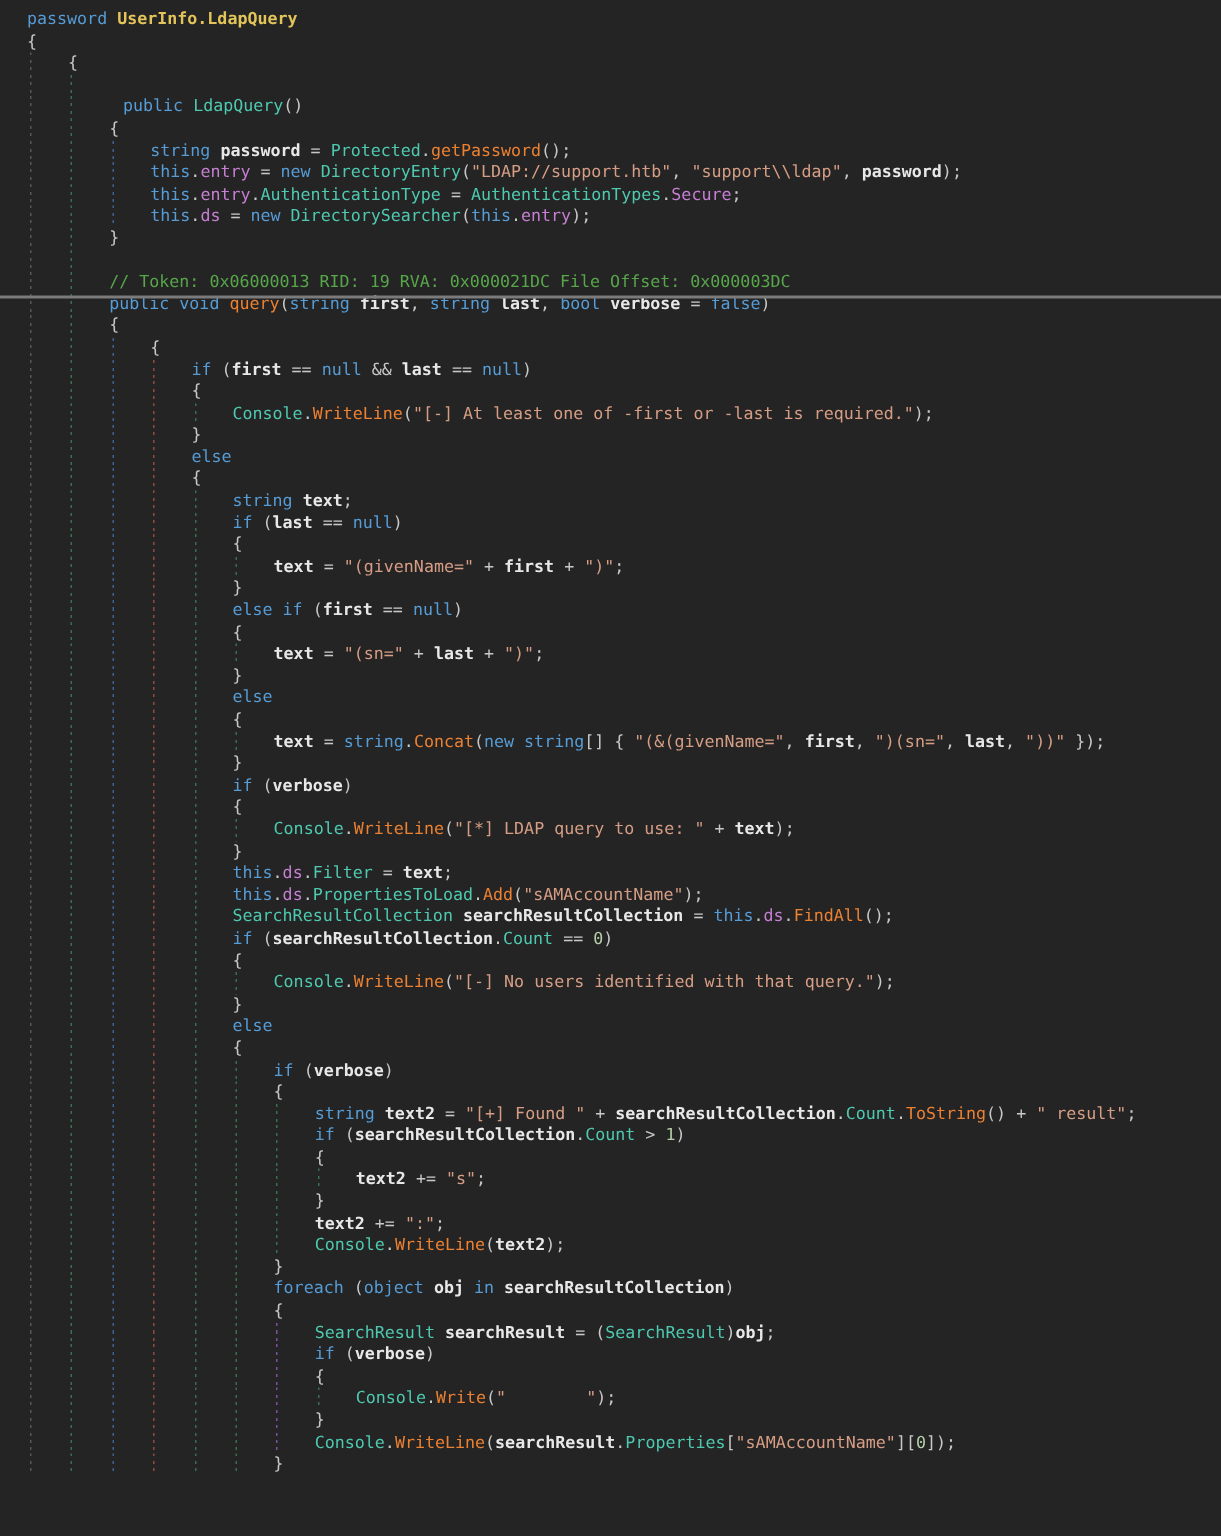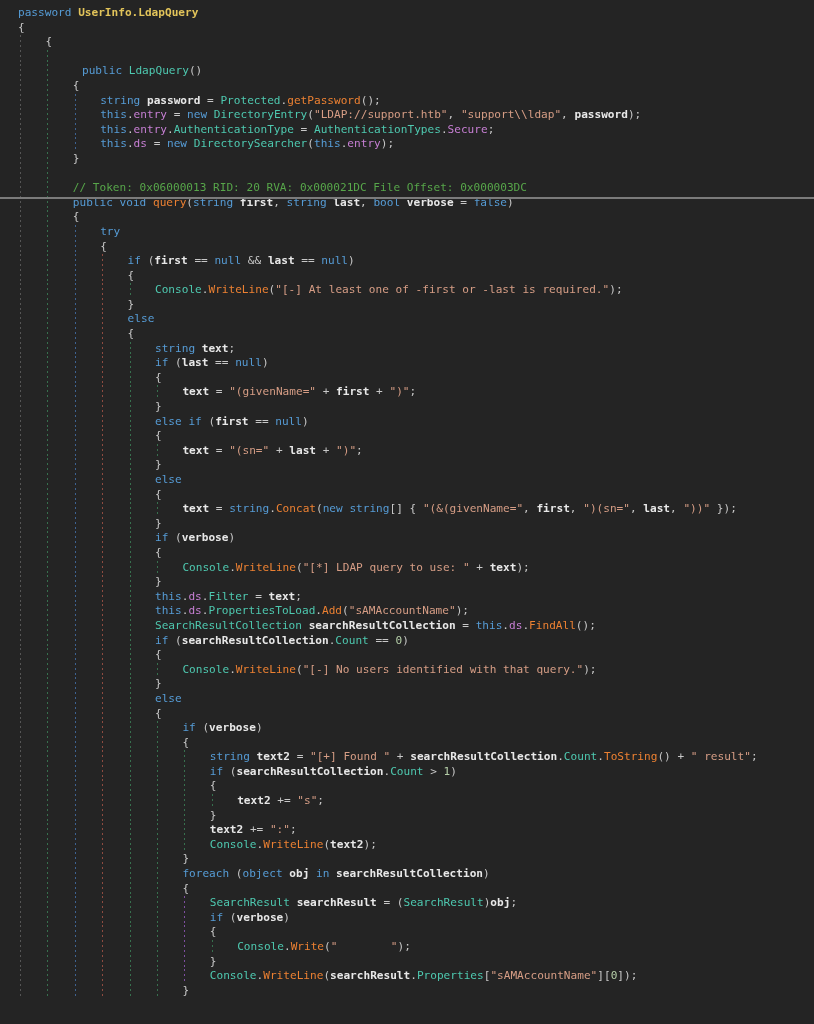--- a/index.html
+++ b/index.html
@@ -45,24 +45,23 @@
     <div class="line" style="padding-left: 45.4px;"><span class="guide" style="left: 20px; color: rgb(85, 85, 85);"></span><span class="tk pun">{</span></div>
     <div class="line" style="padding-left: 72.8px;"><span class="guide" style="left: 20px; color: rgb(85, 85, 85);"></span><span class="guide" style="left: 47.4px; color: rgb(55, 112, 78);"></span></div>
     <div class="line" style="padding-left: 82px;"><span class="guide" style="left: 20px; color: rgb(85, 85, 85);"></span><span class="guide" style="left: 47.4px; color: rgb(55, 112, 78);"></span><span class="tk kw">public </span><span class="tk ty">LdapQuery</span><span class="tk pun">()</span></div>
     <div class="line" style="padding-left: 72.8px;"><span class="guide" style="left: 20px; color: rgb(85, 85, 85);"></span><span class="guide" style="left: 47.4px; color: rgb(55, 112, 78);"></span><span class="tk pun">{</span></div>
     <div class="line" style="padding-left: 100.2px;"><span class="guide" style="left: 20px; color: rgb(85, 85, 85);"></span><span class="guide" style="left: 47.4px; color: rgb(55, 112, 78);"></span><span class="guide" style="left: 74.8px; color: rgb(62, 98, 144);"></span><span class="tk kw">string </span><span class="tk loc">password</span><span class="tk pun"> = </span><span class="tk ty">Protected</span><span class="tk pun">.</span><span class="tk mth">getPassword</span><span class="tk pun">();</span></div>
     <div class="line" style="padding-left: 100.2px;"><span class="guide" style="left: 20px; color: rgb(85, 85, 85);"></span><span class="guide" style="left: 47.4px; color: rgb(55, 112, 78);"></span><span class="guide" style="left: 74.8px; color: rgb(62, 98, 144);"></span><span class="tk kw">this</span><span class="tk pun">.</span><span class="tk fld">entry</span><span class="tk pun"> = </span><span class="tk kw">new </span><span class="tk ty">DirectoryEntry</span><span class="tk pun">(</span><span class="tk str">"LDAP://support.htb"</span><span class="tk pun">, </span><span class="tk str">"support\\ldap"</span><span class="tk pun">, </span><span class="tk loc">password</span><span class="tk pun">);</span></div>
     <div class="line" style="padding-left: 100.2px;"><span class="guide" style="left: 20px; color: rgb(85, 85, 85);"></span><span class="guide" style="left: 47.4px; color: rgb(55, 112, 78);"></span><span class="guide" style="left: 74.8px; color: rgb(62, 98, 144);"></span><span class="tk kw">this</span><span class="tk pun">.</span><span class="tk fld">entry</span><span class="tk pun">.</span><span class="tk ty">AuthenticationType</span><span class="tk pun"> = </span><span class="tk ty">AuthenticationTypes</span><span class="tk pun">.</span><span class="tk fld">Secure</span><span class="tk pun">;</span></div>
     <div class="line" style="padding-left: 100.2px;"><span class="guide" style="left: 20px; color: rgb(85, 85, 85);"></span><span class="guide" style="left: 47.4px; color: rgb(55, 112, 78);"></span><span class="guide" style="left: 74.8px; color: rgb(62, 98, 144);"></span><span class="tk kw">this</span><span class="tk pun">.</span><span class="tk fld">ds</span><span class="tk pun"> = </span><span class="tk kw">new </span><span class="tk ty">DirectorySearcher</span><span class="tk pun">(</span><span class="tk kw">this</span><span class="tk pun">.</span><span class="tk fld">entry</span><span class="tk pun">);</span></div>
     <div class="line" style="padding-left: 72.8px;"><span class="guide" style="left: 20px; color: rgb(85, 85, 85);"></span><span class="guide" style="left: 47.4px; color: rgb(55, 112, 78);"></span><span class="tk pun">}</span></div>
     <div class="line" style="padding-left: 72.8px;"><span class="guide" style="left: 20px; color: rgb(85, 85, 85);"></span><span class="guide" style="left: 47.4px; color: rgb(55, 112, 78);"></span></div>
-    <div class="line" style="padding-left: 72.8px;"><span class="guide" style="left: 20px; color: rgb(85, 85, 85);"></span><span class="guide" style="left: 47.4px; color: rgb(55, 112, 78);"></span><span class="tk com">// Token: 0x06000013 RID: 20 RVA: 0x000021DC File Offset: 0x000003DC</span></div>
+    <div class="line" style="padding-left: 72.8px;"><span class="guide" style="left: 20px; color: rgb(85, 85, 85);"></span><span class="guide" style="left: 47.4px; color: rgb(55, 112, 78);"></span><span class="tk com">// Token: 0x06000013 RID: 19 RVA: 0x000021DC File Offset: 0x000003DC</span></div>
     <div class="line" style="padding-left: 72.8px;"><span class="guide" style="left: 20px; color: rgb(85, 85, 85);"></span><span class="guide" style="left: 47.4px; color: rgb(55, 112, 78);"></span><span class="tk kw">public void </span><span class="tk mth">query</span><span class="tk pun">(</span><span class="tk kw">string </span><span class="tk loc">first</span><span class="tk pun">, </span><span class="tk kw">string </span><span class="tk loc">last</span><span class="tk pun">, </span><span class="tk kw">bool </span><span class="tk loc">verbose</span><span class="tk pun"> = </span><span class="tk kw">false</span><span class="tk pun">)</span></div>
     <div class="line" style="padding-left: 72.8px;"><span class="guide" style="left: 20px; color: rgb(85, 85, 85);"></span><span class="guide" style="left: 47.4px; color: rgb(55, 112, 78);"></span><span class="tk pun">{</span></div>
-    <div class="line" style="padding-left: 100.2px;"><span class="guide" style="left: 20px; color: rgb(85, 85, 85);"></span><span class="guide" style="left: 47.4px; color: rgb(55, 112, 78);"></span><span class="guide" style="left: 74.8px; color: rgb(62, 98, 144);"></span><span class="tk kw">try</span></div>
     <div class="line" style="padding-left: 100.2px;"><span class="guide" style="left: 20px; color: rgb(85, 85, 85);"></span><span class="guide" style="left: 47.4px; color: rgb(55, 112, 78);"></span><span class="guide" style="left: 74.8px; color: rgb(62, 98, 144);"></span><span class="tk pun">{</span></div>
     <div class="line" style="padding-left: 127.6px;"><span class="guide" style="left: 20px; color: rgb(85, 85, 85);"></span><span class="guide" style="left: 47.4px; color: rgb(55, 112, 78);"></span><span class="guide" style="left: 74.8px; color: rgb(62, 98, 144);"></span><span class="guide" style="left: 102.2px; color: rgb(142, 75, 64);"></span><span class="tk kw">if</span><span class="tk pun"> (</span><span class="tk loc">first</span><span class="tk pun"> == </span><span class="tk kw">null</span><span class="tk pun"> &amp;&amp; </span><span class="tk loc">last</span><span class="tk pun"> == </span><span class="tk kw">null</span><span class="tk pun">)</span></div>
     <div class="line" style="padding-left: 127.6px;"><span class="guide" style="left: 20px; color: rgb(85, 85, 85);"></span><span class="guide" style="left: 47.4px; color: rgb(55, 112, 78);"></span><span class="guide" style="left: 74.8px; color: rgb(62, 98, 144);"></span><span class="guide" style="left: 102.2px; color: rgb(142, 75, 64);"></span><span class="tk pun">{</span></div>
     <div class="line" style="padding-left: 155px;"><span class="guide" style="left: 20px; color: rgb(85, 85, 85);"></span><span class="guide" style="left: 47.4px; color: rgb(55, 112, 78);"></span><span class="guide" style="left: 74.8px; color: rgb(62, 98, 144);"></span><span class="guide" style="left: 102.2px; color: rgb(142, 75, 64);"></span><span class="guide" style="left: 129.6px; color: rgb(55, 112, 78);"></span><span class="tk ty">Console</span><span class="tk pun">.</span><span class="tk mth">WriteLine</span><span class="tk pun">(</span><span class="tk str">"[-] At least one of -first or -last is required."</span><span class="tk pun">);</span></div>
     <div class="line" style="padding-left: 127.6px;"><span class="guide" style="left: 20px; color: rgb(85, 85, 85);"></span><span class="guide" style="left: 47.4px; color: rgb(55, 112, 78);"></span><span class="guide" style="left: 74.8px; color: rgb(62, 98, 144);"></span><span class="guide" style="left: 102.2px; color: rgb(142, 75, 64);"></span><span class="tk pun">}</span></div>
     <div class="line" style="padding-left: 127.6px;"><span class="guide" style="left: 20px; color: rgb(85, 85, 85);"></span><span class="guide" style="left: 47.4px; color: rgb(55, 112, 78);"></span><span class="guide" style="left: 74.8px; color: rgb(62, 98, 144);"></span><span class="guide" style="left: 102.2px; color: rgb(142, 75, 64);"></span><span class="tk kw">else</span></div>
     <div class="line" style="padding-left: 127.6px;"><span class="guide" style="left: 20px; color: rgb(85, 85, 85);"></span><span class="guide" style="left: 47.4px; color: rgb(55, 112, 78);"></span><span class="guide" style="left: 74.8px; color: rgb(62, 98, 144);"></span><span class="guide" style="left: 102.2px; color: rgb(142, 75, 64);"></span><span class="tk pun">{</span></div>
     <div class="line" style="padding-left: 155px;"><span class="guide" style="left: 20px; color: rgb(85, 85, 85);"></span><span class="guide" style="left: 47.4px; color: rgb(55, 112, 78);"></span><span class="guide" style="left: 74.8px; color: rgb(62, 98, 144);"></span><span class="guide" style="left: 102.2px; color: rgb(142, 75, 64);"></span><span class="guide" style="left: 129.6px; color: rgb(55, 112, 78);"></span><span class="tk kw">string </span><span class="tk loc">text</span><span class="tk pun">;</span></div>
     <div class="line" style="padding-left: 155px;"><span class="guide" style="left: 20px; color: rgb(85, 85, 85);"></span><span class="guide" style="left: 47.4px; color: rgb(55, 112, 78);"></span><span class="guide" style="left: 74.8px; color: rgb(62, 98, 144);"></span><span class="guide" style="left: 102.2px; color: rgb(142, 75, 64);"></span><span class="guide" style="left: 129.6px; color: rgb(55, 112, 78);"></span><span class="tk kw">if</span><span class="tk pun"> (</span><span class="tk loc">last</span><span class="tk pun"> == </span><span class="tk kw">null</span><span class="tk pun">)</span></div>
     <div class="line" style="padding-left: 155px;"><span class="guide" style="left: 20px; color: rgb(85, 85, 85);"></span><span class="guide" style="left: 47.4px; color: rgb(55, 112, 78);"></span><span class="guide" style="left: 74.8px; color: rgb(62, 98, 144);"></span><span class="guide" style="left: 102.2px; color: rgb(142, 75, 64);"></span><span class="guide" style="left: 129.6px; color: rgb(55, 112, 78);"></span><span class="tk pun">{</span></div>

